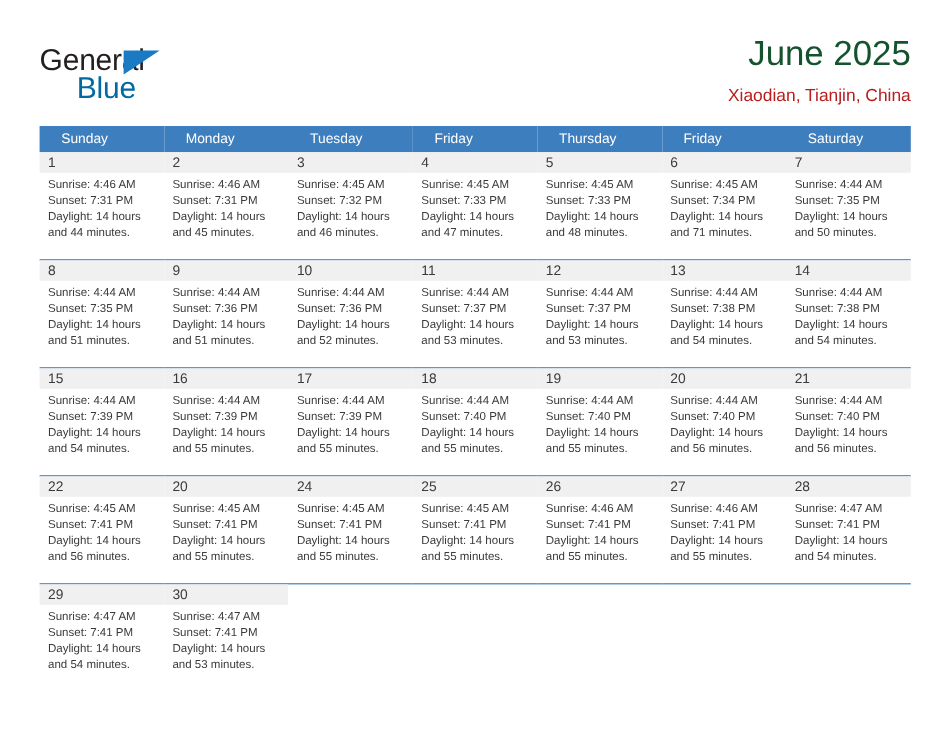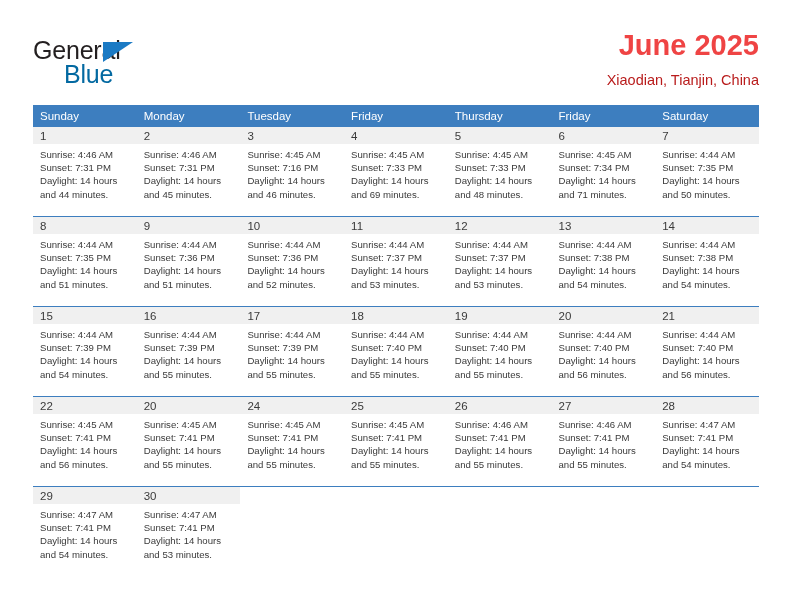--- a/index.html
+++ b/index.html
@@ -64,22 +64,22 @@
     font-family: "Liberation Sans", sans-serif;
   }
   .title-block {
     position: absolute;
     right: 0;
     top: 0;
     text-align: right;
   }
   .cal-title {
     font-size: 29px;
-    color: #ef4444;
-    font-weight: bold;
+    color: #14532d;
+    font-weight: normal;
     line-height: 34px;
     white-space: nowrap;
   }
   .cal-subtitle {
     font-size: 14.5px;
     color: #b91c1c;
     line-height: 20px;
     margin-top: 8px;
     white-space: nowrap;
   }
@@ -92,21 +92,21 @@
     width: 726px;
     border-collapse: collapse;
     table-layout: fixed;
   }
   .calendar th {
     background: #3d7ebf;
     color: #ffffff;
     font-size: 11.5px;
     font-weight: normal;
     text-align: left;
-    padding: 5px 0 5px 7px;
+    padding: 5px 0 5px 18px;
     height: 11px;
     border: none;
   }
   .calendar td {
     vertical-align: top;
     padding: 0;
     border: none;
     width: 103.7px;
     height: 89px;
     background: #ffffff;
@@ -195,34 +195,34 @@
             <div>Daylight: 14 hours</div>
             <div>and 45 minutes.</div>
           </div>
             </div>
           </td>
         <td>
             <div class="cell-inner">
           <div class="daynum-band">3</div>
           <div class="cell-body">
             <div>Sunrise: 4:45 AM</div>
-            <div>Sunset: 7:16 PM</div>
+            <div>Sunset: 7:32 PM</div>
             <div>Daylight: 14 hours</div>
             <div>and 46 minutes.</div>
           </div>
             </div>
           </td>
         <td>
             <div class="cell-inner">
           <div class="daynum-band">4</div>
           <div class="cell-body">
             <div>Sunrise: 4:45 AM</div>
             <div>Sunset: 7:33 PM</div>
             <div>Daylight: 14 hours</div>
-            <div>and 69 minutes.</div>
+            <div>and 47 minutes.</div>
           </div>
             </div>
           </td>
         <td>
             <div class="cell-inner">
           <div class="daynum-band">5</div>
           <div class="cell-body">
             <div>Sunrise: 4:45 AM</div>
             <div>Sunset: 7:33 PM</div>
             <div>Daylight: 14 hours</div>

